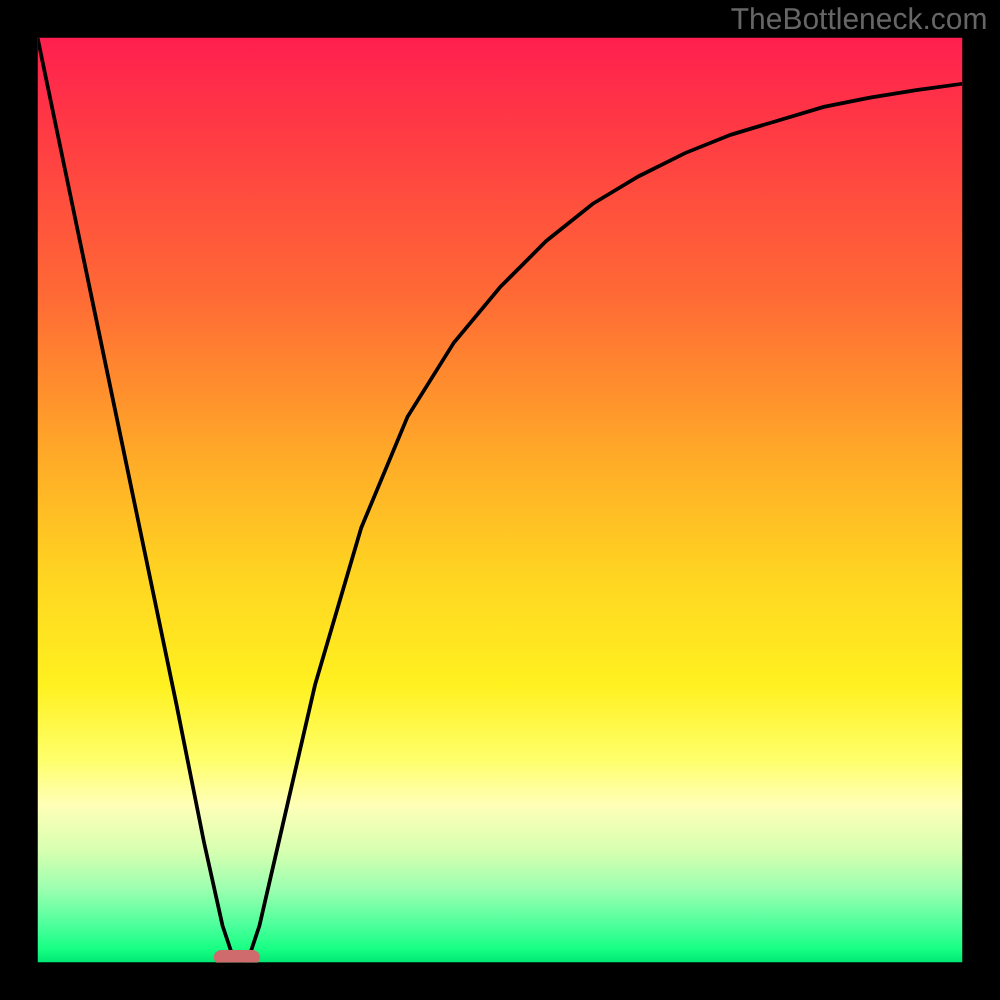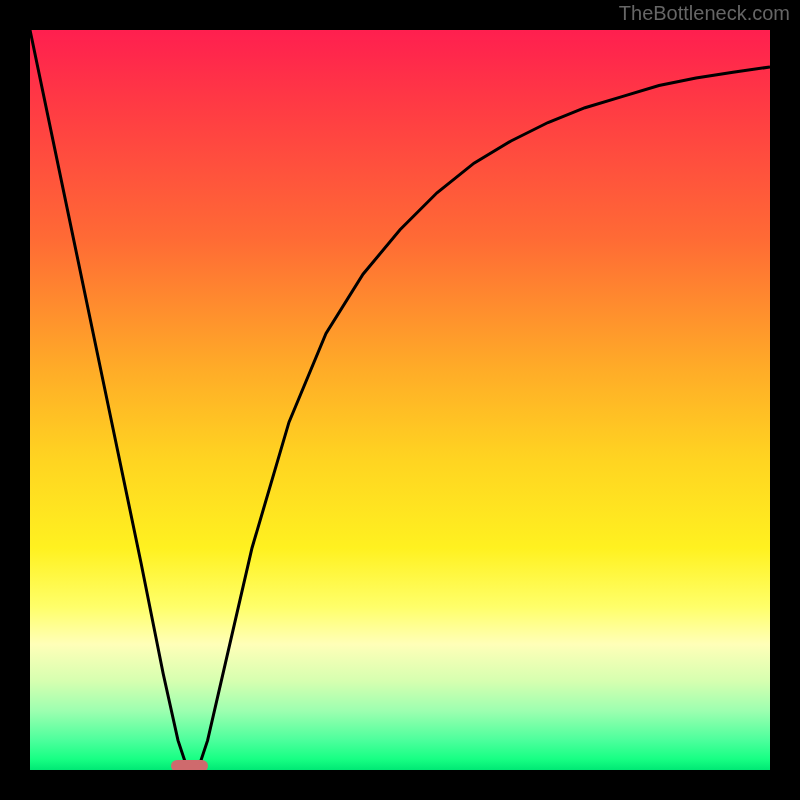--- a/index.html
+++ b/index.html
@@ -14,21 +14,21 @@
     width: 800px;
     height: 800px;
     background: #000;
     position: relative;
   }
   .watermark {
     position: absolute;
     top: 2px;
     right: 10px;
     color: #666;
-    font-size: 20px;
+    font-size: 24px;
     font-weight: 400;
     letter-spacing: 0px;
     z-index: 10;
   }
   .plot-area {
     position: absolute;
     left: 30px;
     top: 30px;
     width: 740px;
     height: 740px;

